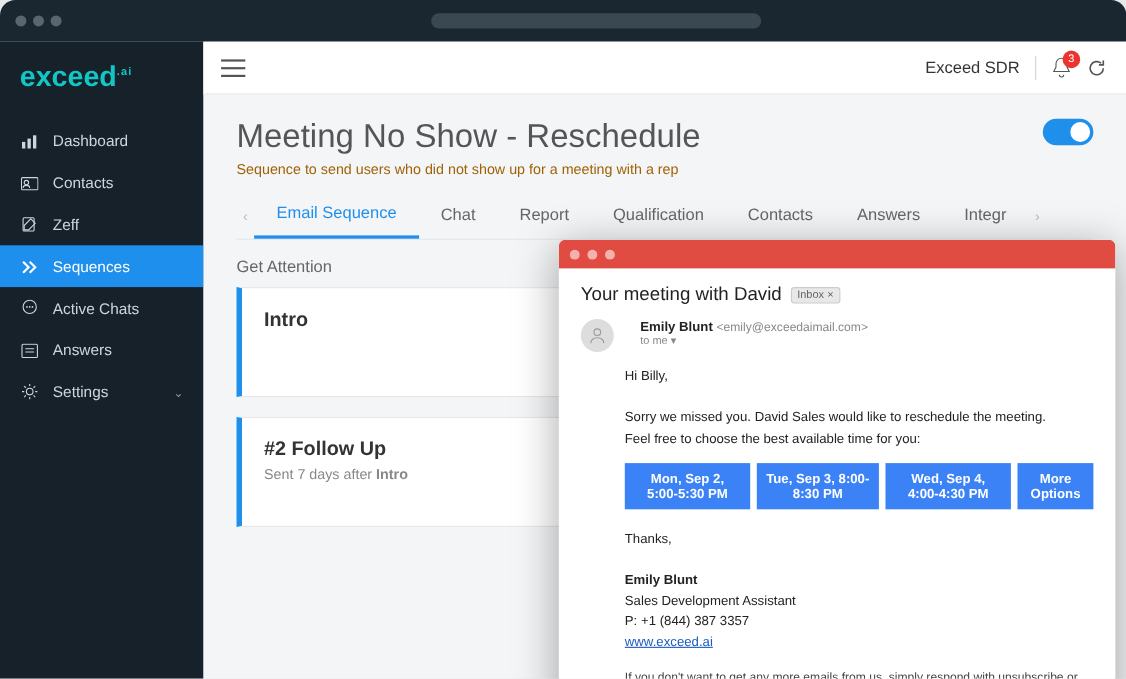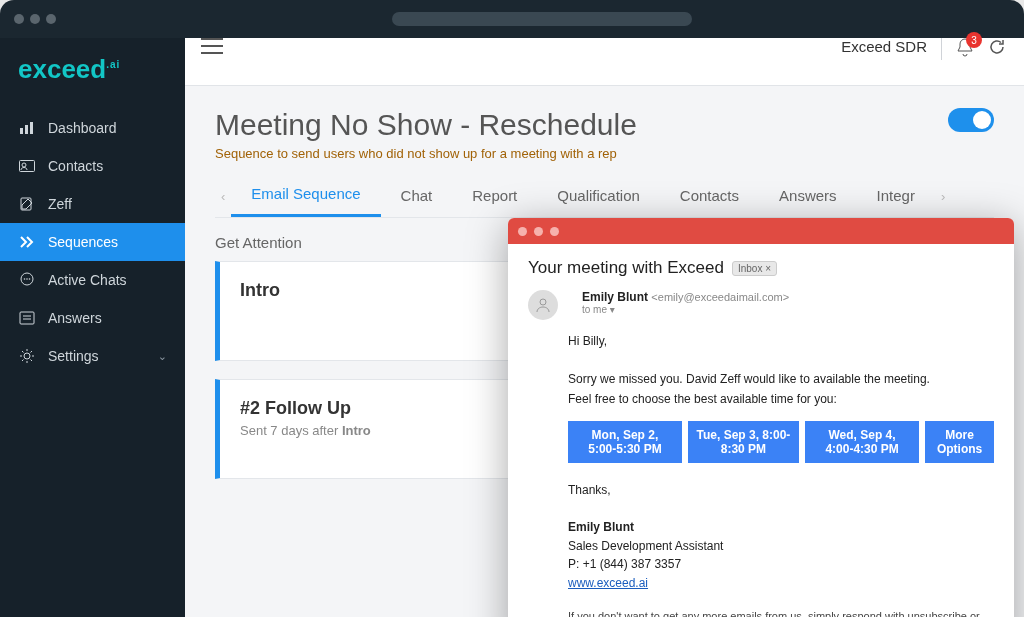--- a/index.html
+++ b/index.html
@@ -7,27 +7,27 @@
   .browser-frame{position:absolute;inset:0;background:#e8e8e8}
   .browser-bar{height:38px;background:#1b2730;display:flex;align-items:center;padding:0 14px;border-top-left-radius:14px;border-top-right-radius:14px}
   .win-dots{display:flex;gap:6px;margin-right:18px}
   .win-dots span{width:10px;height:10px;border-radius:50%;background:#5a656d}
   .url-bar{width:300px;height:14px;background:#3a4852;border-radius:7px;margin:0 auto}
 
   .app{position:absolute;top:38px;left:0;right:0;bottom:0;display:flex}
   .sidebar{width:185px;background:#16212a;color:#cfd6db;display:flex;flex-direction:column}
   .logo{color:#12c6c6;font-size:26px;font-weight:700;padding:16px 18px 24px}
   .logo .ai{color:#12c6c6;font-size:10px;letter-spacing:1px;vertical-align:super}
-  .nav-item{display:flex;align-items:center;gap:12px;padding:11px 18px;font-size:14px;color:#cfd6db;cursor:pointer}
+  .nav-item{display:flex;align-items:flex-end;gap:12px;padding:11px 18px;font-size:14px;color:#cfd6db;cursor:pointer}
   .nav-item.active{background:#1e8fec;color:#fff}
   .nav-item .icn{width:18px;display:flex;align-items:center;justify-content:center}
   .nav-item .chev{margin-left:auto;font-size:11px;color:#8a96a0}
 
   .content{flex:1;background:#f4f5f7;position:relative}
-  .top-bar{height:48px;background:#fff;display:flex;padding:0 16px;border-bottom:1px solid #e1e4e8}
+  .top-bar{height:48px;background:#fff;display:flex;align-items:center;padding:14px 16px;border-bottom:1px solid #e1e4e8}
   .ham{width:22px;height:16px;display:flex;flex-direction:column;justify-content:space-between;cursor:pointer}
   .ham span{height:2px;background:#555}
   .tb-spacer{flex:1}
   .tb-user{font-size:15px;color:#333}
   .tb-divider{width:1px;height:22px;background:#d0d3d8;margin:0 14px}
   .bell{position:relative;width:20px;cursor:pointer}
   .bell-badge{position:absolute;top:-6px;right:-6px;background:#e9342f;color:#fff;border-radius:50%;width:16px;height:16px;font-size:10px;display:flex;align-items:center;justify-content:center}
   .refresh{margin-left:12px;cursor:pointer;width:20px}
 
   .page{padding:22px 30px 0}
@@ -220,41 +220,41 @@
   </div>
 
   <div class="email-window">
     <div class="ew-bar">
       <span></span>
       <span></span>
       <span></span>
     </div>
     <div class="ew-body">
       <div class="ew-subject">
-        <span>Your meeting with Exceed</span>
+        <span>Your meeting with David</span>
         <span class="ew-label">Inbox ×</span>
       </div>
       <div class="ew-meta">
         <div class="ew-avatar">
           <svg width="16" height="16" viewBox="0 0 16 16" fill="none">
               <circle cx="8" cy="5" r="3" stroke="#999"></circle>
               <path d="M2 15c0-3 2.7-5 6-5s6 2 6 5" stroke="#999"></path>
             </svg>
         </div>
         <div class="ew-from">
           <div>
             <b>Emily Blunt</b>
             <span class="addr">&lt;emily@exceedaimail.com&gt;</span>
           </div>
           <div class="ew-tome">to me ▾</div>
         </div>
       </div>
       <div class="ew-text">
         <div>Hi Billy,</div><br>
-        <div>Sorry we missed you. David Zeff would like to available the meeting.</div>
+        <div>Sorry we missed you. David Sales would like to reschedule the meeting.</div>
         <div>Feel free to choose the best available time for you:</div>
       </div>
       <div class="ew-slots">
         <button>Mon, Sep 2, 5:00-5:30 PM</button>
         <button>Tue, Sep 3, 8:00-8:30 PM</button>
         <button>Wed, Sep 4, 4:00-4:30 PM</button>
         <button>More Options</button>
       </div>
       <div class="ew-sig">
         <div>Thanks,</div><br>

